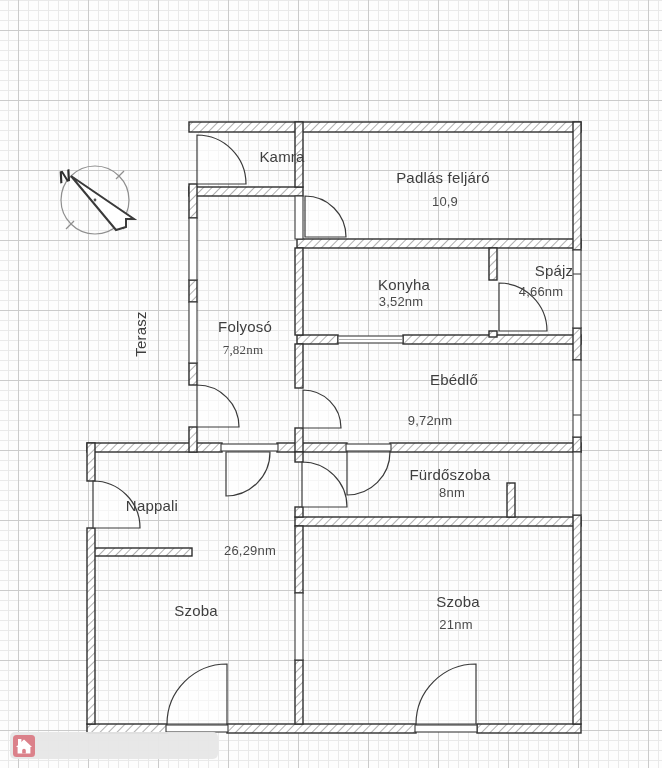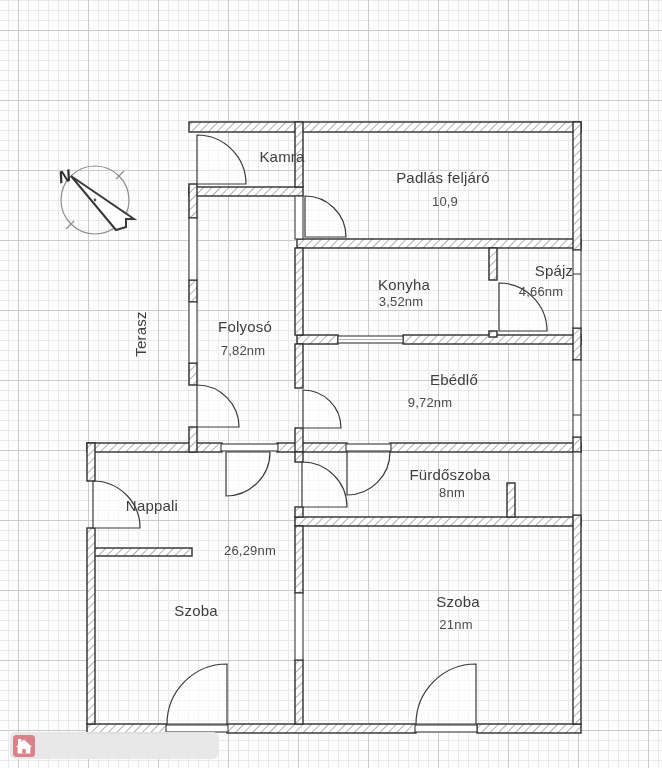--- a/index.html
+++ b/index.html
@@ -145,24 +145,24 @@
   <div class="lbl" style="left:443px;top:177px;">Padlás feljáró</div>
   <div class="lbl size" style="left:445px;top:201px;">10,9</div>
 
   <div class="lbl" style="left:404px;top:284px;">Konyha</div>
   <div class="lbl size" style="left:401px;top:301px;">3,52nm</div>
 
   <div class="lbl" style="left:554px;top:270px;">Spájz</div>
   <div class="lbl size" style="left:541px;top:291px;">4,66nm</div>
 
   <div class="lbl" style="left:245px;top:326px;">Folyosó</div>
-  <div class="lbl size" style="left:243px;top:350px;">7,82nm</div>
+  <div class="lbl size" style="left:243px;top:350px;font-family:Liberation Serif, serif;">7,82nm</div>
 
   <div class="lbl" style="left:454px;top:379px;">Ebédlő</div>
-  <div class="lbl size" style="left:430px;top:402px;">9,72nm</div>
+  <div class="lbl size" style="left:430px;top:420px;">9,72nm</div>
 
   <div class="lbl" style="left:450px;top:474px;">Fürdőszoba</div>
   <div class="lbl size" style="left:452px;top:492px;">8nm</div>
 
   <div class="lbl" style="left:152px;top:505px;">Nappali</div>
   <div class="lbl size" style="left:250px;top:550px;">26,29nm</div>
 
   <div class="lbl" style="left:196px;top:610px;">Szoba</div>
 
   <div class="lbl" style="left:458px;top:601px;">Szoba</div>

